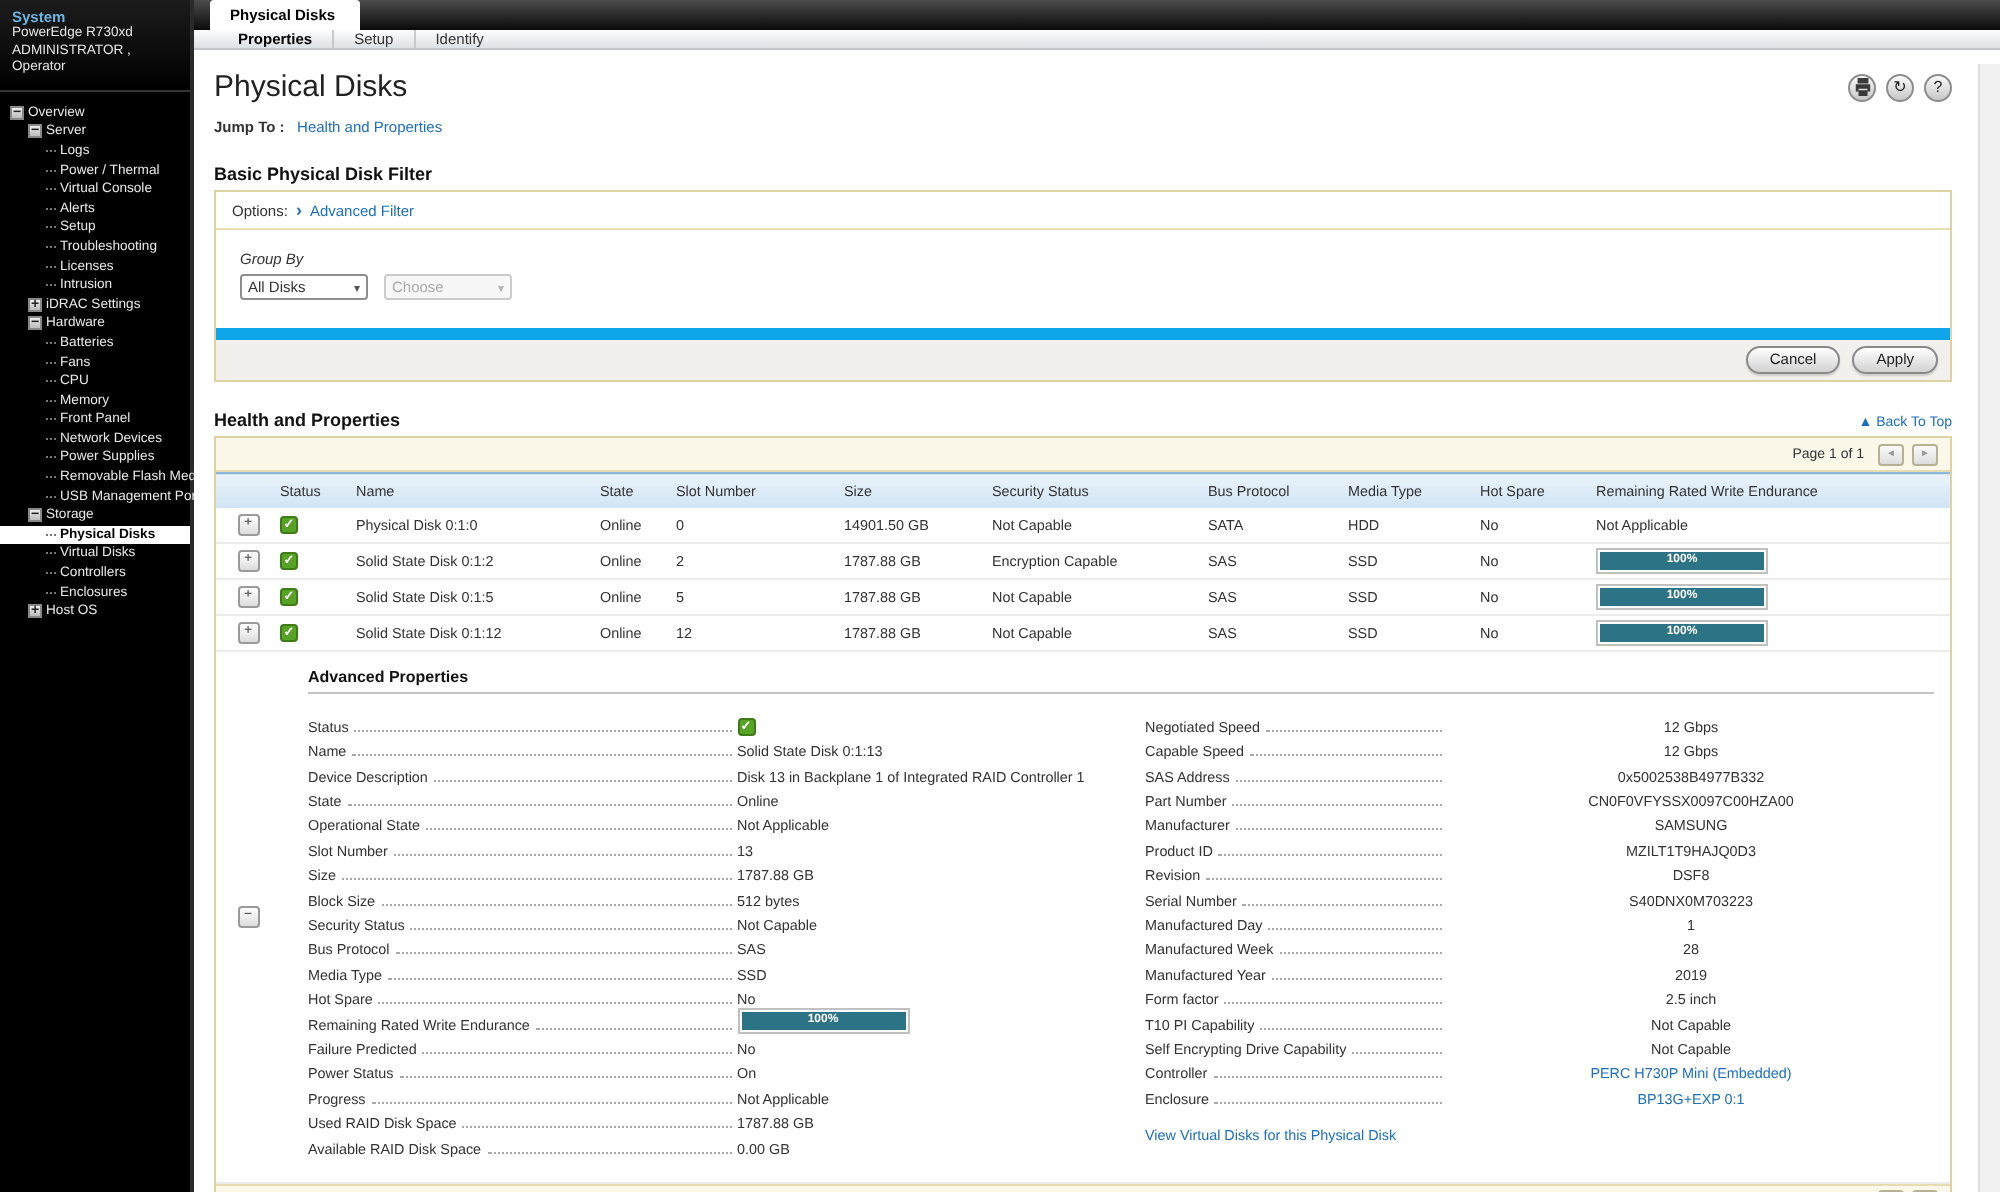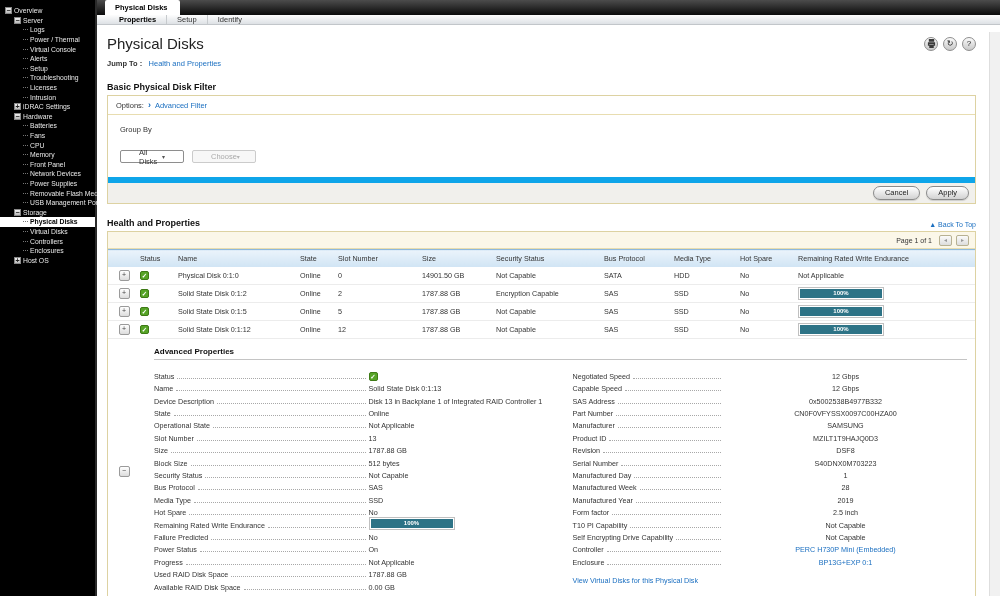--- a/index.html
+++ b/index.html
@@ -43,23 +43,23 @@
   .jump-row { margin-top:7px; font-size:7.5px; }
   .jump-lbl { font-weight:bold; color:#333; }
   a.lnk { color:#1b6fc0; text-decoration:none; cursor:pointer; }
 
   .sec-head { font-size:9px; font-weight:bold; color:#111; margin-top:14px; margin-bottom:3px; }
 
   .panel { border:1px solid #ddd2a2; background:#fff; }
   .opt-row { padding:4px 8px; border-bottom:1px solid #e8ddb0; font-size:7.5px; display:flex; align-items:center; gap:4px; }
   .opt-arrow { color:#1b6fc0; font-weight:bold; font-size:9px; }
   .filter-body { padding:10px 10px 14px 12px; }
-  .grp-lbl { font-size:7.5px; color:#333; margin-bottom:16px; }
+  .grp-lbl { font-size:7.5px; color:#333; margin-bottom:3px;font-style:italic; }
   .selbox { display:inline-flex; align-items:center; justify-content:space-between; width:64px; height:13px;
-            border:1px solid #8e8e8e; background:#fff; font-size:7.5px; padding:0 18px; border-radius:2px; cursor:pointer; }
+            border:1px solid #8e8e8e; background:#fff; font-size:7.5px; padding:0 3px; border-radius:2px; cursor:pointer; }
   .selbox.dis { color:#aaa; border-color:#cbcbcb; background:#f7f7f7; width:64px; margin-left:8px; }
   .sel-arrow { font-size:6px; color:#555; }
   .selbox.dis .sel-arrow { color:#b5b5b5; }
   .panel-foot { background:#f1f0ec; border-top:6px solid #0ea5e9; padding:3px 6px; display:flex; justify-content:flex-end; gap:6px; }
   .pill-btn { font-size:7.5px; color:#222; padding:1px 11px 2px; border:1px solid #8a8a8a; border-radius:8px;
               background:linear-gradient(#fff,#d2d2d2); cursor:pointer; box-shadow:0 1px 1px rgba(0,0,0,.15); }
 
   .hp-headrow { display:flex; justify-content:space-between; align-items:flex-end; margin-top:14px; }
   .backtop { font-size:7px; }
 
@@ -92,20 +92,25 @@
   .adv-col.L .val { width:180px; }
   .adv-col.R .val { width:243px;text-align:center; }
   .view-link { font-size:7.2px; margin-top:9px; }
   td.advcell { border-bottom:none; }
   td.expcol-mid { vertical-align:middle; border-bottom:none; }
 </style>
 </head>
 <body>
 
 <div class="sidebar">
+  <div class="sys-head">
+    <div class="sys-title">System</div>
+    <div class="sys-line">PowerEdge R730xd</div>
+    <div class="sys-line">ADMINISTRATOR , Operator</div>
+  </div>
   <div class="tree" id="tree">
       <div class="tree-row" style="padding-left: 5px;">
         <span class="expbox">−</span>
         <span>Overview</span>
       </div>
       <div class="tree-row" style="padding-left: 14px;">
         <span class="expbox">−</span>
         <span>Server</span>
       </div>
       <div class="tree-row" style="padding-left: 23px;">

